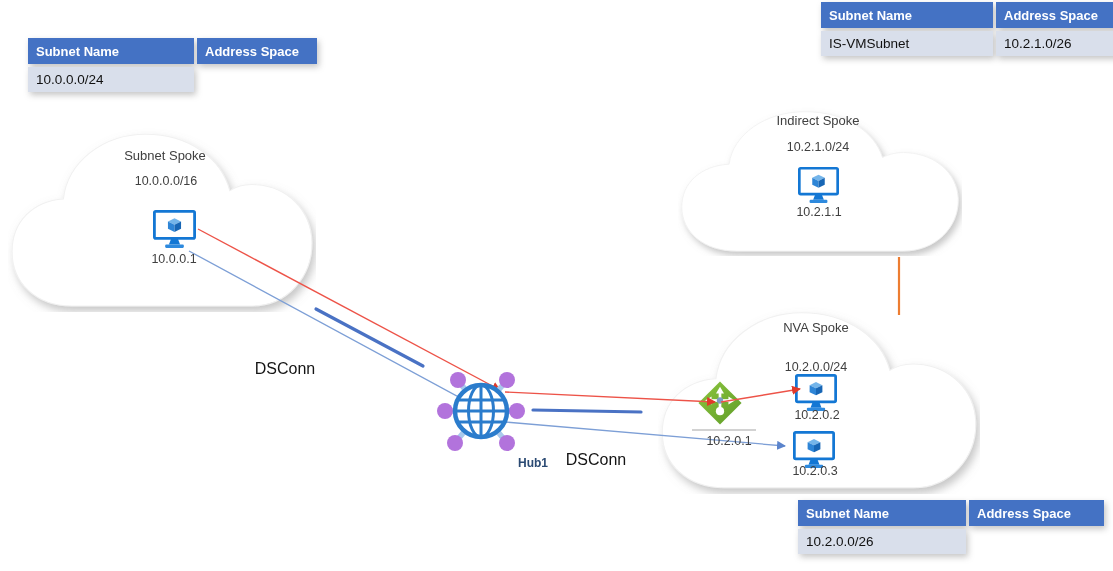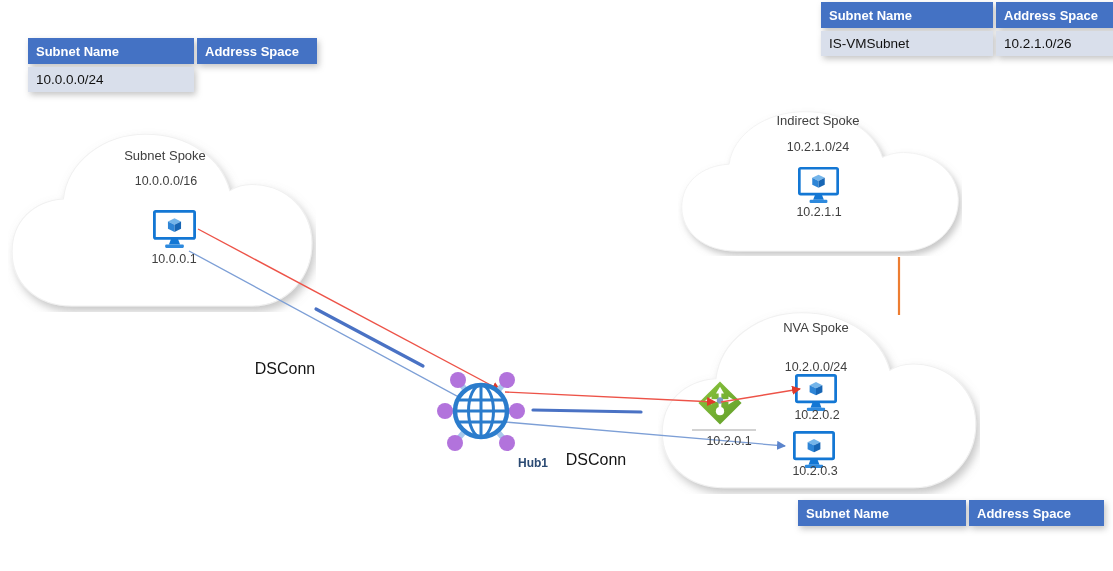--- a/index.html
+++ b/index.html
@@ -176,15 +176,16 @@
   <div class="subnet-table" style="left:821px;top:2px;grid-template-columns:172px 122px">
     <div class="th">Subnet Name</div>
     <div class="th">Address Space</div>
     <div class="td">IS-VMSubnet</div>
     <div class="td">10.2.1.0/26</div>
   </div>
 
   <div class="subnet-table" style="left:798px;top:500px;grid-template-columns:168px 135px">
     <div class="th">Subnet Name</div>
     <div class="th">Address Space</div>
+    <div class="td">10.2.0.0/26</div>
   </div>
 
 </div>
 
 </body></html>

